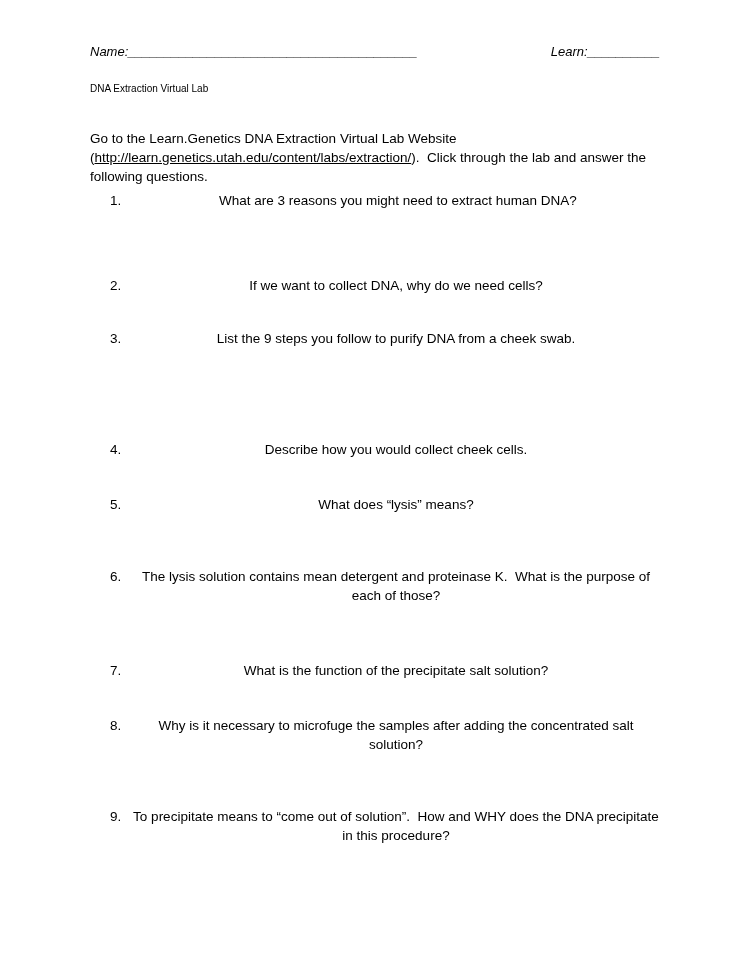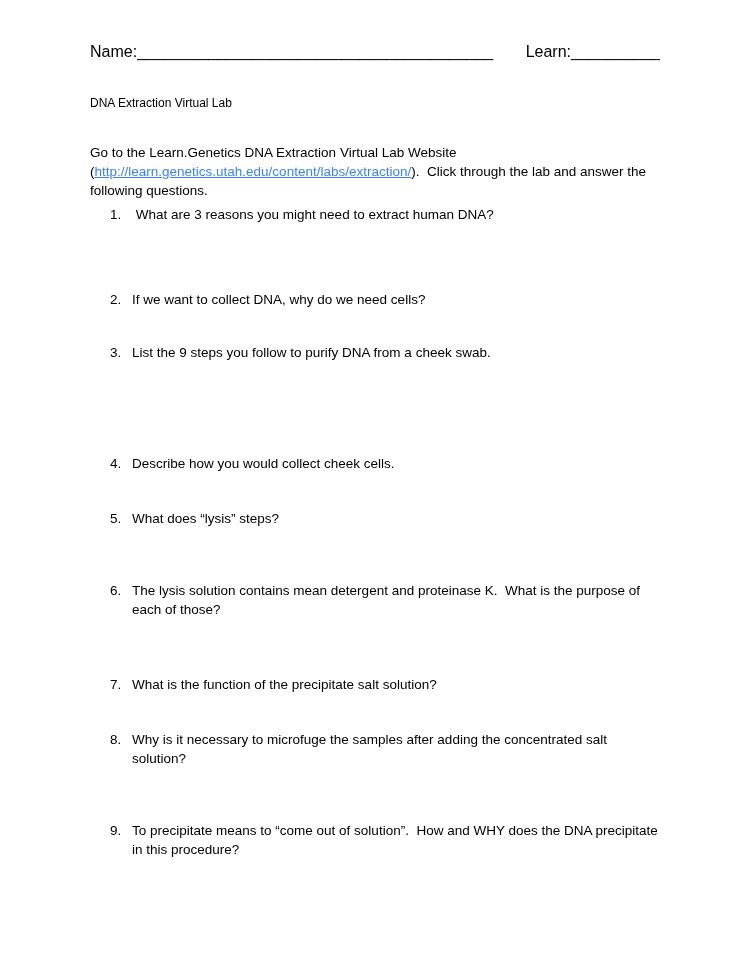--- a/index.html
+++ b/index.html
@@ -14,27 +14,28 @@
     width: 749px;
     height: 970px;
     padding: 42px 89px 40px 90px;
     background: #ffffff;
     overflow: hidden;
   }
   .header-row {
     display: flex;
     justify-content: space-between;
     align-items: flex-start;
-    font-size: 16px;
+    font-size: 13px;
     line-height: 20px;
     white-space: pre;
+    font-style: italic;
   }
   .doc-title {
-    margin-top: 31px;
-    font-size: 12px;
+    margin-top: 17px;
+    font-size: 10px;
     line-height: 20px;
   }
   .intro {
     margin-top: 30px;
     font-size: 13.5px;
     line-height: 19px;
     white-space: pre-wrap;
   }
   .intro a {
     text-decoration: underline;
@@ -49,56 +50,57 @@
     font-size: 13.5px;
     line-height: 19px;
   }
   .qnum {
     flex: 0 0 22px;
     white-space: pre;
   }
   .qtext {
     flex: 1 1 auto;
     white-space: pre-wrap;
+    text-align: center;
   }
 </style>
 </head>
 <body>
 
 <div class="page">
 
   <div class="header-row">
     <span><span>Name:</span><span>________________________________________</span></span>
     <span><span>Learn:</span><span>__________</span></span>
   </div>
 
   <div class="doc-title">DNA Extraction Virtual Lab</div>
 
-  <p class="intro"><span>Go to the Learn.Genetics DNA Extraction Virtual Lab Website (</span><a style="color: #3b82f6;">http://learn.genetics.utah.edu/content/labs/extraction/</a><span>).  Click through the lab and answer the following questions.</span></p>
+  <p class="intro"><span>Go to the Learn.Genetics DNA Extraction Virtual Lab Website (</span><a style="color: #000000;">http://learn.genetics.utah.edu/content/labs/extraction/</a><span>).  Click through the lab and answer the following questions.</span></p>
 
   <div class="questions">
       <div class="question" style="margin-bottom: 66px;">
         <span class="qnum">1.</span>
         <span class="qtext"> What are 3 reasons you might need to extract human DNA?</span>
       </div>
       <div class="question" style="margin-bottom: 34px;">
         <span class="qnum">2.</span>
         <span class="qtext">If we want to collect DNA, why do we need cells?</span>
       </div>
       <div class="question" style="margin-bottom: 92px;">
         <span class="qnum">3.</span>
         <span class="qtext">List the 9 steps you follow to purify DNA from a cheek swab.</span>
       </div>
       <div class="question" style="margin-bottom: 36px;">
         <span class="qnum">4.</span>
         <span class="qtext">Describe how you would collect cheek cells.</span>
       </div>
       <div class="question" style="margin-bottom: 53px;">
         <span class="qnum">5.</span>
-        <span class="qtext">What does “lysis” steps?</span>
+        <span class="qtext">What does “lysis” means?</span>
       </div>
       <div class="question" style="margin-bottom: 56px;">
         <span class="qnum">6.</span>
         <span class="qtext">The lysis solution contains mean detergent and proteinase K.  What is the purpose of each of those?</span>
       </div>
       <div class="question" style="margin-bottom: 36px;">
         <span class="qnum">7.</span>
         <span class="qtext">What is the function of the precipitate salt solution?</span>
       </div>
       <div class="question" style="margin-bottom: 53px;">

